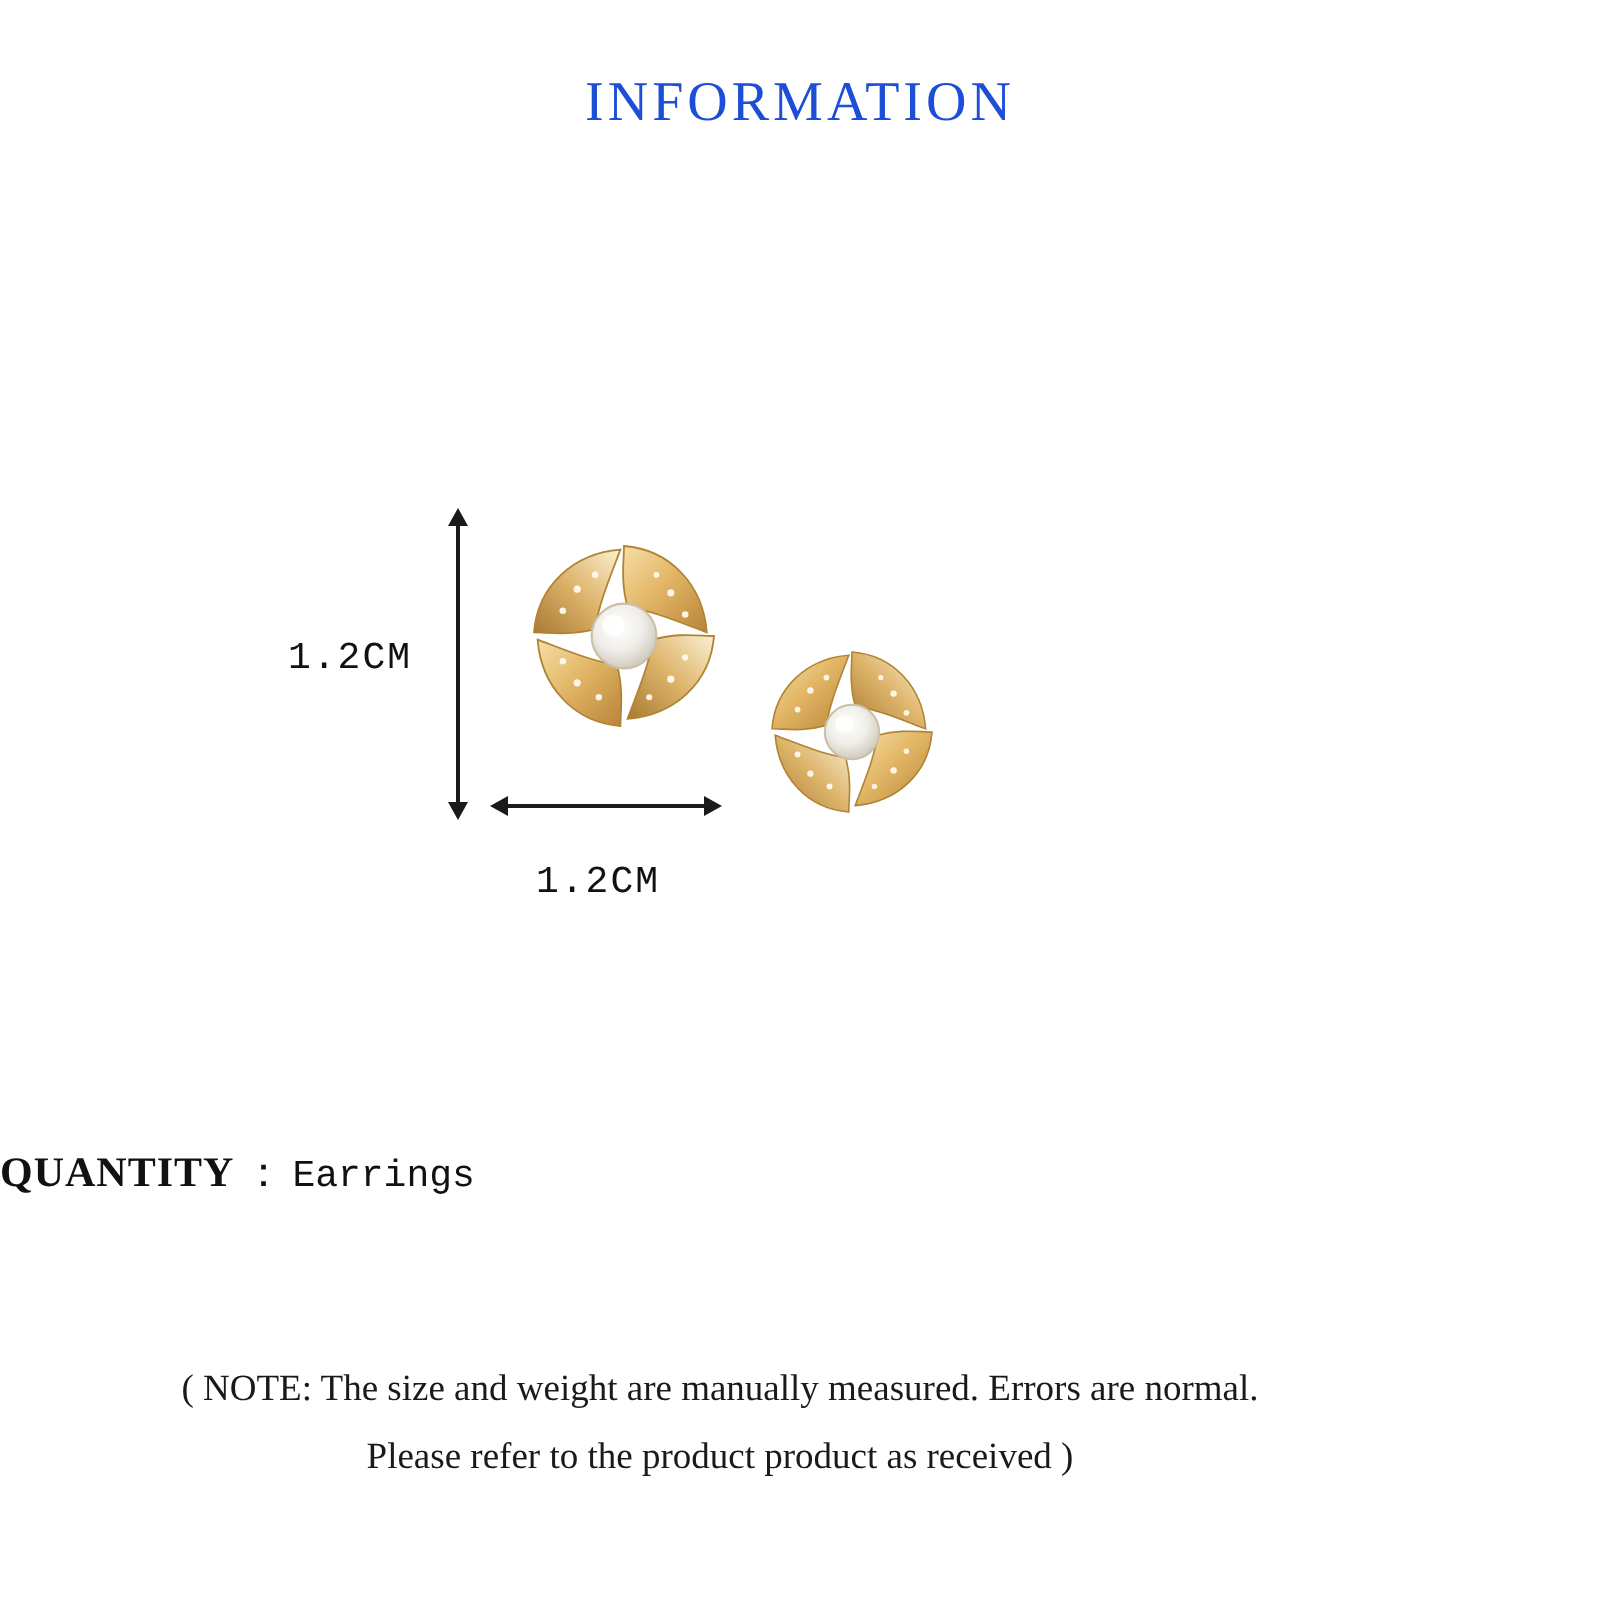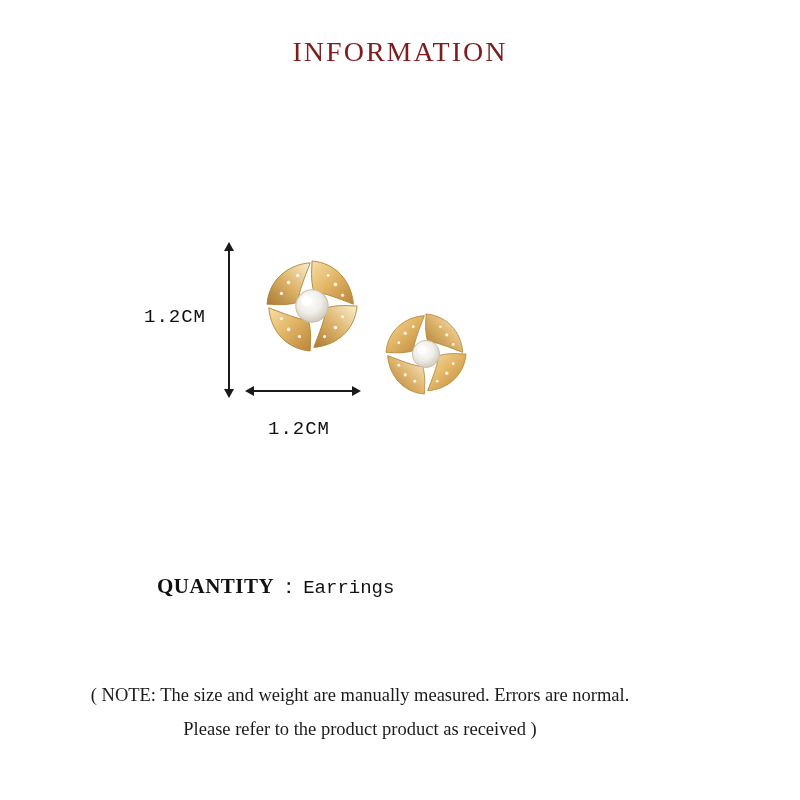--- a/index.html
+++ b/index.html
@@ -24,28 +24,28 @@
   
   .title {
     position: absolute;
     top: 36px;
     left: 0;
     width: 800px;
     text-align: center;
     font-family: "Liberation Serif", serif;
     font-size: 28px;
     letter-spacing: 2px;
-    color: #7f1d1d;
+    color: #1d4ed8;
   }
 
   
   .product-area {
     position: absolute;
     left: 120px;
-    top: 228px;
+    top: 240px;
     width: 420px;
     height: 240px;
   }
 
   
   .v-arrow {
     position: absolute;
     left: 108px;
     top: 22px;
     width: 2px;
@@ -137,21 +137,20 @@
   
   .specs {
     position: absolute;
     left: 0;
     top: 572px;
     width: 800px;
   }
   .spec-row {
     position: relative;
     height: 42px;
-    padding-left: 157px;
     white-space: nowrap;
   }
   .spec-key {
     font-family: "Liberation Serif", serif;
     font-weight: bold;
     font-size: 21px;
     letter-spacing: 0.5px;
     color: #111;
   }
   .spec-sep {

